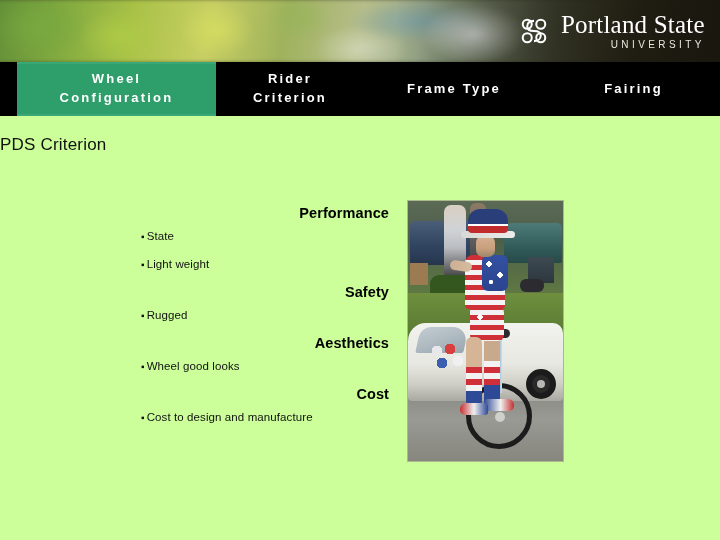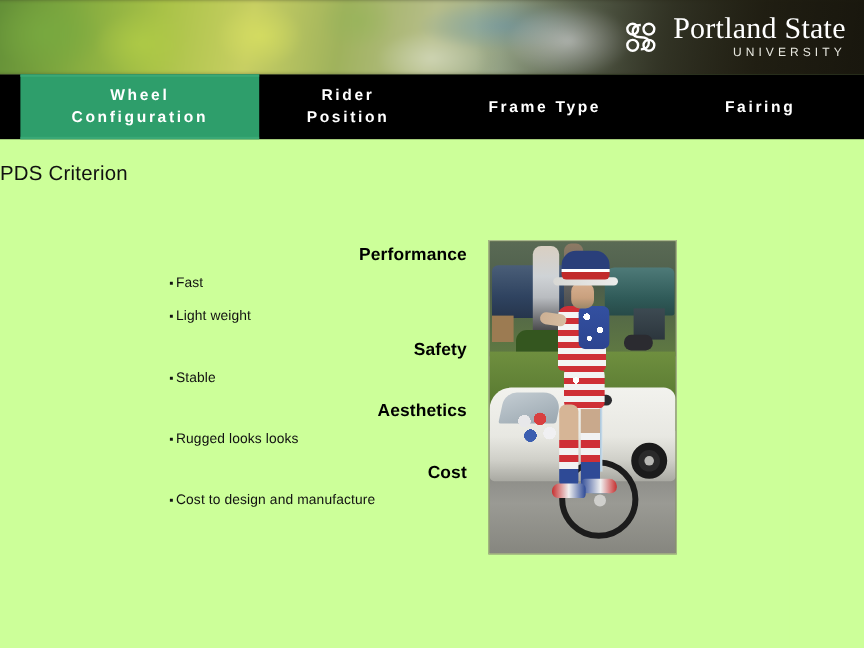--- a/index.html
+++ b/index.html
@@ -386,59 +386,59 @@
     </div>
   </div>
 
   <div class="tabbar">
     <div class="tab tab-wheel">
       <span>Wheel</span>
       <span class="tab-line2">Configuration</span>
     </div>
     <div class="tab tab-rider">
       <span>Rider</span>
-      <span class="tab-line2">Position</span>
+      <span class="tab-line2">Criterion</span>
     </div>
     <div class="tab tab-frame">
       <span>Frame Type</span>
     </div>
     <div class="tab tab-fairing">
       <span>Fairing</span>
     </div>
   </div>
 
   <div class="slide-title">PDS Criterion</div>
 
   <div class="criteria">
 
     <div class="crit-group">
       <div class="crit-head">Performance</div>
       <div class="crit-item">
         <span class="crit-bullet">▪</span>
-        <span>Fast</span>
+        <span>State</span>
       </div>
       <div class="crit-item gap-after">
         <span class="crit-bullet">▪</span>
         <span>Light weight</span>
       </div>
     </div>
 
     <div class="crit-group">
       <div class="crit-head">Safety</div>
       <div class="crit-item gap-after">
         <span class="crit-bullet">▪</span>
-        <span>Stable</span>
+        <span>Rugged</span>
       </div>
     </div>
 
     <div class="crit-group">
       <div class="crit-head">Aesthetics</div>
       <div class="crit-item gap-after">
         <span class="crit-bullet">▪</span>
-        <span>Rugged looks looks</span>
+        <span>Wheel good looks</span>
       </div>
     </div>
 
     <div class="crit-group">
       <div class="crit-head">Cost</div>
       <div class="crit-item">
         <span class="crit-bullet">▪</span>
         <span>Cost to design and manufacture</span>
       </div>
     </div>

